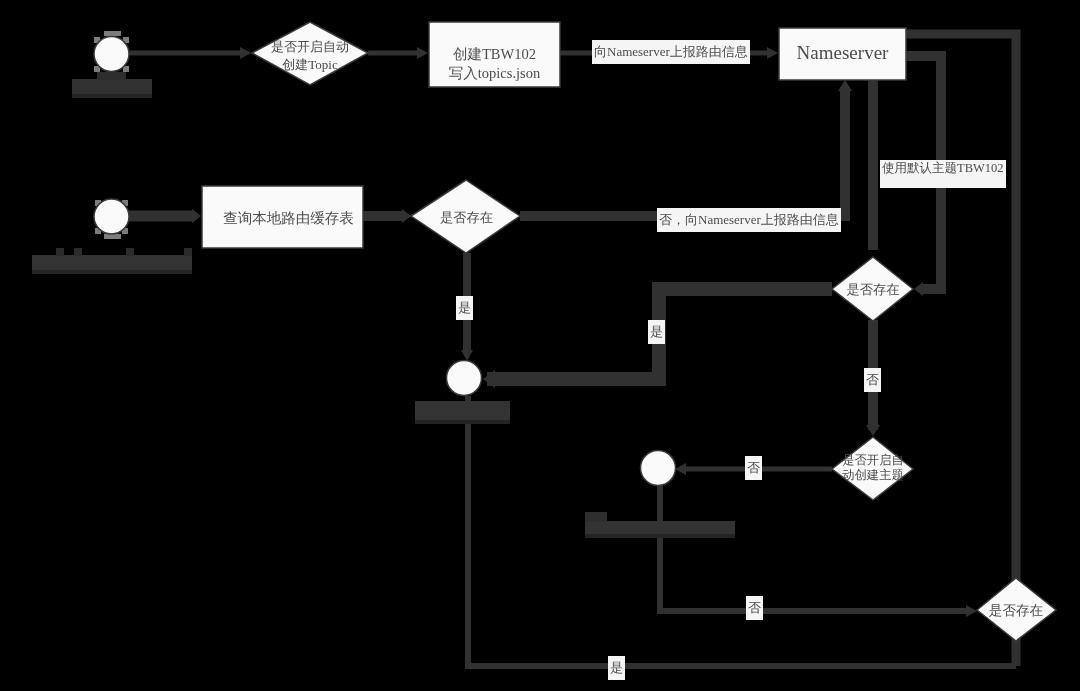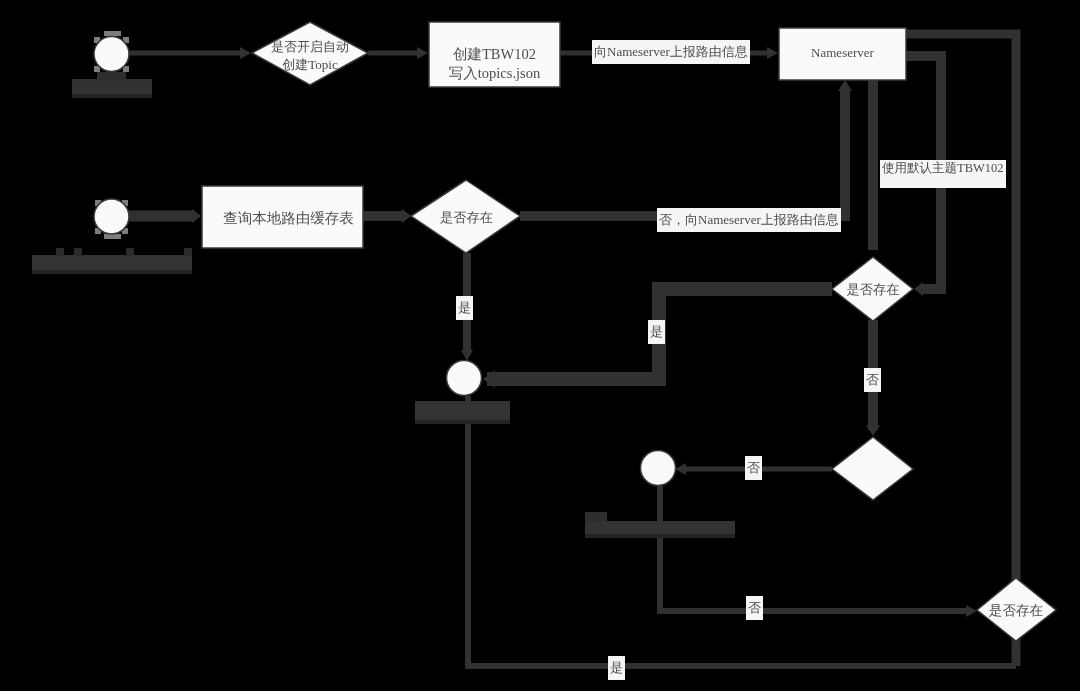--- a/index.html
+++ b/index.html
@@ -91,24 +91,26 @@
     <polygon class="nd" points="1016,578 1056,610 1016,641 977,610"></polygon>
     <circle class="nd" cx="464" cy="378" r="17.5"></circle>
     <circle class="nd" cx="658" cy="468" r="17.5"></circle>
   </g>
 </svg>
 
 <div class="shp" style="left:252px;top:22px;width:116px;height:63px;font-size:13px;line-height:18px;padding-top:5px;box-sizing:border-box;">是否开启自动
 创建Topic</div>
 <div class="shp" style="left:429px;top:22px;width:131px;height:80px;font-size:14.5px;line-height:19px;padding-top:4px;box-sizing:border-box;">创建TBW102
 写入topics.json</div>
-<div class="shp" style="left:779px;top:28px;width:127px;height:44px;font-size:13px;line-height:19px;padding-top:5px;box-sizing:border-box;">Nameserver</div>
+<div class="shp" style="left:779px;top:28px;width:127px;height:44px;font-size:19px;line-height:19px;padding-top:5px;box-sizing:border-box;">Nameserver</div>
 <div class="shp" style="left:202px;top:186px;width:161px;height:62px;font-size:14.5px;line-height:19px;padding-top:3px;box-sizing:border-box;padding-left:12px;">查询本地路由缓存表</div>
 <div class="shp" style="left:413px;top:181px;width:107px;height:72px;font-size:13.3px;line-height:17px;padding-top:1px;box-sizing:border-box;">是否存在</div>
 <div class="shp" style="left:833px;top:258px;width:80px;height:63px;font-size:13.3px;line-height:17px;">是否存在</div>
+<div class="shp" style="left:828px;top:437px;width:90px;height:62px;font-size:12.3px;line-height:15px;">是否开启自
+动创建主题</div>
 <div class="shp" style="left:976px;top:577px;width:80px;height:63px;font-size:13.6px;line-height:17px;padding-top:3px;box-sizing:border-box;">是否存在</div>
 
 <div class="lbl" style="left:592px;top:40px;">向Nameserver上报路由信息</div>
 <div class="lbl tight" style="left:880px;top:160px;">使用默认主题TBW102</div>
 <div class="lbl" style="left:657px;top:208px;">否，向Nameserver上报路由信息</div>
 <div class="lbl" style="left:456px;top:296px;">是</div>
 <div class="lbl" style="left:648px;top:320px;">是</div>
 <div class="lbl" style="left:864px;top:368px;">否</div>
 <div class="lbl" style="left:745px;top:456px;">否</div>
 <div class="lbl" style="left:746px;top:596px;">否</div>

